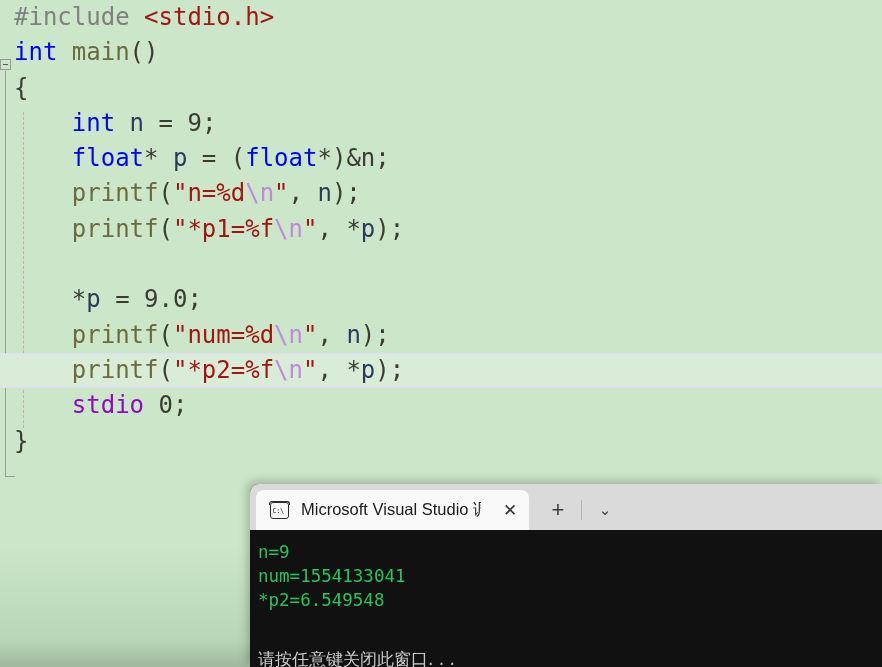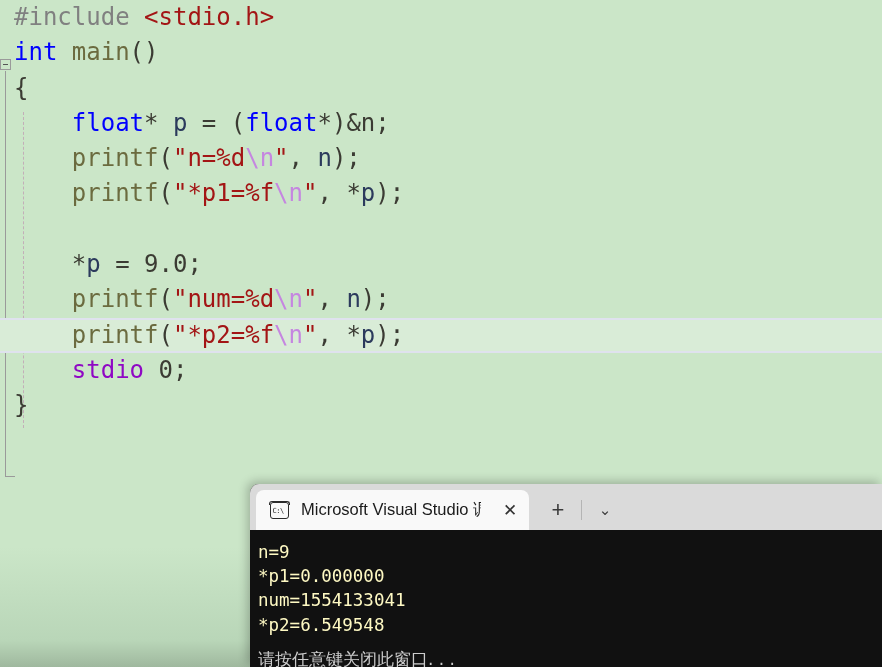--- a/index.html
+++ b/index.html
@@ -212,21 +212,21 @@
     position: relative;
     background: #111111;
     height: 137px;
     padding: 10px 0 0 8px;
     box-sizing: border-box;
   }
   .term-line {
     font-family: "DejaVu Sans Mono", monospace;
     font-size: 17.5px;
     line-height: 24.2px;
-    color: #fef9c3;
+    color: #22c55e;
     white-space: pre;
   }
   #term-clipped {
     position: absolute;
     left: 8px;
     top: 117px;
     font-family: "DejaVu Sans", sans-serif;
     font-size: 17px;
     line-height: 24px;
     color: #cccccc;
@@ -242,20 +242,21 @@
     <div class="fold-box"></div>
     <div class="fold-vline"></div>
     <div class="fold-end"></div>
     <div class="indent-guide"></div>
   </div>
 
   <div id="code-area">
       <div class="code-line"><span class="code-text"><span class="tok-pre">#include</span><span class="tok-plain"> </span><span class="tok-str">&lt;stdio.h&gt;</span></span></div>
       <div class="code-line"><span class="code-text"><span class="tok-kw">int</span><span class="tok-plain"> </span><span class="tok-fn">main</span><span class="tok-punct">()</span></span></div>
       <div class="code-line"><span class="code-text"><span class="tok-punct">{</span></span></div>
+      <div class="code-line"><span class="code-text"><span class="tok-plain">    </span><span class="tok-kw">int</span><span class="tok-plain"> </span><span class="tok-var">n</span><span class="tok-plain"> = </span><span class="tok-num">9</span><span class="tok-punct">;</span></span></div>
       <div class="code-line"><span class="code-text"><span class="tok-plain">    </span><span class="tok-kw">float</span><span class="tok-plain">* </span><span class="tok-var">p</span><span class="tok-plain"> = </span><span class="tok-punct">(</span><span class="tok-kw">float</span><span class="tok-punct">*)</span><span class="tok-plain">&amp;n</span><span class="tok-punct">;</span></span></div>
       <div class="code-line"><span class="code-text"><span class="tok-plain">    </span><span class="tok-fn">printf</span><span class="tok-punct">(</span><span class="tok-str">"n=%d</span><span class="tok-esc">\n</span><span class="tok-str">"</span><span class="tok-punct">, </span><span class="tok-var">n</span><span class="tok-punct">);</span></span></div>
       <div class="code-line"><span class="code-text"><span class="tok-plain">    </span><span class="tok-fn">printf</span><span class="tok-punct">(</span><span class="tok-str">"*p1=%f</span><span class="tok-esc">\n</span><span class="tok-str">"</span><span class="tok-punct">, </span><span class="tok-plain">*</span><span class="tok-var">p</span><span class="tok-punct">);</span></span></div>
       <div class="code-line"><span class="code-text"></span></div>
       <div class="code-line"><span class="code-text"><span class="tok-plain">    </span><span class="tok-plain">*</span><span class="tok-var">p</span><span class="tok-plain"> = </span><span class="tok-num">9.0</span><span class="tok-punct">;</span></span></div>
       <div class="code-line"><span class="code-text"><span class="tok-plain">    </span><span class="tok-fn">printf</span><span class="tok-punct">(</span><span class="tok-str">"num=%d</span><span class="tok-esc">\n</span><span class="tok-str">"</span><span class="tok-punct">, </span><span class="tok-var">n</span><span class="tok-punct">);</span></span></div>
       <div class="code-line"><div class="current-line"></div><span class="code-text"><span class="tok-plain">    </span><span class="tok-fn">printf</span><span class="tok-punct">(</span><span class="tok-str">"*p2=%f</span><span class="tok-esc">\n</span><span class="tok-str">"</span><span class="tok-punct">, </span><span class="tok-plain">*</span><span class="tok-var">p</span><span class="tok-punct">);</span></span></div>
       <div class="code-line"><span class="code-text"><span class="tok-plain">    </span><span class="tok-kw2">stdio</span><span class="tok-plain"> </span><span class="tok-num">0</span><span class="tok-punct">;</span></span></div>
       <div class="code-line"><span class="code-text"><span class="tok-punct">}</span></span></div>
     </div>
@@ -271,20 +272,19 @@
       <span id="term-tab-close">✕</span>
     </div>
     <div id="term-newtab">+</div>
     <div class="term-sep"></div>
     <div id="term-dropdown">⌄</div>
   </div>
 
   <div id="term-body">
     <div id="term-lines">
         <div class="term-line">n=9</div>
-        <div class="term-line">*p1=0.000000</div>
         <div class="term-line">num=1554133041</div>
         <div class="term-line">*p2=6.549548</div>
       </div>
     <div id="term-clipped">请按任意键关闭此窗口. . .</div>
   </div>
 
 </div>
 
 </body></html>

